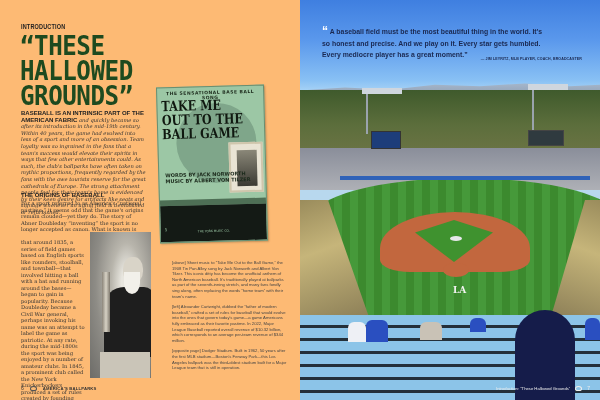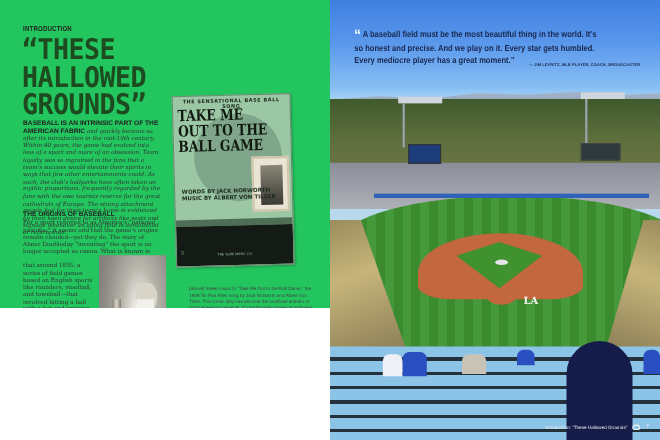--- a/index.html
+++ b/index.html
@@ -1,20 +1,20 @@
 <!DOCTYPE html>
 <html><head>
 <meta charset="utf-8">
 <style>
   * { margin:0; padding:0; box-sizing:border-box; }
   html, body { width:600px; height:400px; overflow:hidden; background:#fff; }
   body { position:relative; font-family:"DejaVu Serif", serif; }
 
   .spread { position:absolute; left:0; top:0; width:600px; height:400px; }
-  .page-left { position:absolute; left:0; top:0; width:300px; height:280px; background:#22c55e; overflow:hidden; }
+  .page-left { position:absolute; left:0; top:0; width:300px; height:400px; background:#fdba74; overflow:hidden; }
   .page-right { position:absolute; left:300px; top:0; width:300px; height:400px; overflow:hidden;
     background:linear-gradient(to bottom, #3f7fe0 0px, #5a98ec 40px, #88c0f4 80px, #a9d4f6 92px, #b8d8ee 98px); }
 
   .section-label { position:absolute; left:21px; top:23px; font-family:"Liberation Sans", sans-serif;
     font-weight:bold; font-size:6.5px; color:#222; letter-spacing:0.2px; transform:scaleX(0.85); transform-origin:left; }
   .title { position:absolute; left:20px; top:34px; width:160px; font-family:"DejaVu Sans Mono", monospace;
     font-weight:bold; color:#1e4a1f; font-size:26px; line-height:25px; letter-spacing:-0.5px; transform:scaleX(0.93); transform-origin:left; }
   .title span { display:block; }
 
   .intro { position:absolute; left:21px; top:110px; width:125px; font-size:5.2px; line-height:6.6px; color:#333; }
@@ -69,21 +69,21 @@
   .light-r { position:absolute; left:228px; top:84px; width:40px; height:6px; background:#cfd6de; }
   .pole-l { position:absolute; left:66px; top:94px; width:2px; height:40px; background:#9aa3ad; }
   .pole-r { position:absolute; left:232px; top:90px; width:2px; height:45px; background:#9aa3ad; }
   .wall { position:absolute; left:40px; top:176px; width:250px; height:4px; background:#2f62b8; }
   .field { position:absolute; left:10px; top:178px; width:310px; height:140px; background:repeating-linear-gradient(90deg,#3c8a2e 0 8px,#46993a 8px 16px);
     border-radius:50% 50% 0 0 / 30% 30% 0 0; }
   .infield-dirt { position:absolute; left:80px; top:212px; width:150px; height:60px; background:#c2673e; border-radius:50% 50% 20% 20% / 60% 60% 20% 20%; }
   .infield-grass { position:absolute; left:115px; top:220px; width:78px; height:42px; background:#3f922f; transform:rotate(0deg); clip-path:polygon(50% 100%,0 30%,50% 0,100% 30%); }
   .mound { position:absolute; left:150px; top:236px; width:12px; height:5px; background:#e6e7ea; border-radius:50%; }
   .home-plate { position:absolute; left:143px; top:263px; width:26px; height:14px; background:#c2673e; border-radius:50%; }
-  .la-logo { position:absolute; left:153px; top:269px; font-family:"DejaVu Serif", serif; font-weight:bold; font-size:9px; color:#f4f4f4;margin-left:23px; }
+  .la-logo { position:absolute; left:153px; top:285px; font-family:"DejaVu Serif", serif; font-weight:bold; font-size:9px; color:#f4f4f4; }
   .stands-left { position:absolute; left:0; top:200px; width:70px; height:120px; background:linear-gradient(160deg,#9a8c5c,#c6b57a 40%,#8a7d56); clip-path:polygon(0 0,40% 0,100% 100%,0 100%); }
   .stands-right { position:absolute; left:250px; top:200px; width:50px; height:120px; background:linear-gradient(200deg,#9a8c5c,#c6b57a 40%,#8a7d56); clip-path:polygon(100% 0,70% 0,0 100%,100% 100%); }
   .seats { position:absolute; left:0; top:315px; width:300px; height:85px; background:repeating-linear-gradient(180deg,#8cc4e8 0 10px,#24303a 10px 13px); }
   .fans { position:absolute; left:0; top:310px; width:300px; height:30px; }
   .fan { position:absolute; background:#2a4fc0; border-radius:6px 6px 0 0; }
   .fan-dark { position:absolute; left:215px; top:310px; width:60px; height:90px; background:#151c4a; border-radius:30px 30px 0 0; }
   .folio-right { position:absolute; right:10px; top:385px; font-family:"Liberation Sans", sans-serif; font-size:4.2px; color:#eee; display:flex; align-items:center; gap:5px; }
   .folio-right .diamond-icon { border-color:#eee; }
   .folio-right .pn { font-size:5px; }
 </style>

